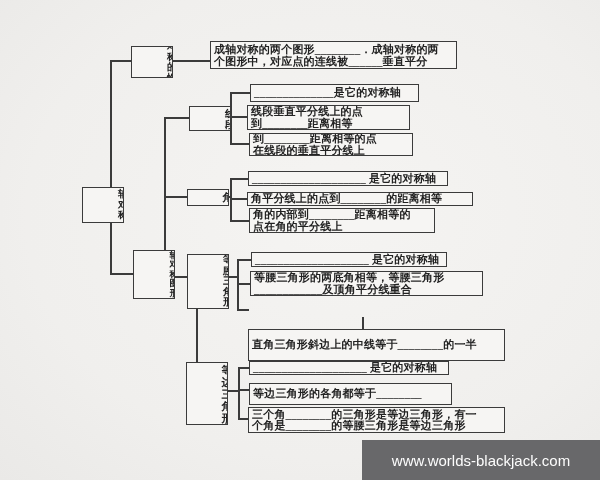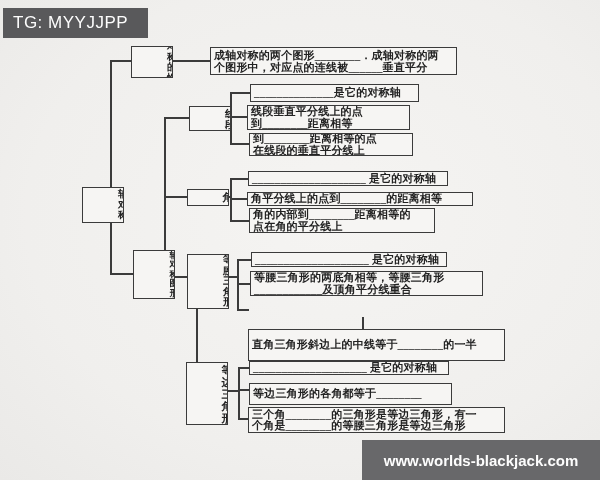--- a/index.html
+++ b/index.html
@@ -8,21 +8,21 @@
     background:radial-gradient(ellipse at 55% 45%, #f5f4f2 0%, #f0efed 65%, #eae9e7 100%);
     font-family:"Liberation Serif","DejaVu Serif",serif;
     color:#222;
   }
   .badge{
     position:absolute;display:flex;align-items:center;
     background:#59595b;color:#fdfdfd;
     font-family:"Liberation Sans","DejaVu Sans",sans-serif;
   }
   #tg-badge{left:3px;top:8px;width:135px;height:30px;font-size:17px;padding-left:10px;letter-spacing:.5px;}
-  #site-badge{left:362px;top:440px;width:238px;height:40px;background:#68686a;font-size:15px;justify-content:center;font-weight:bold;}
+  #site-badge{left:362px;top:440px;width:238px;height:40px;background:#68686a;font-size:15px;justify-content:center;}
   .node,.item{
     position:absolute;box-sizing:border-box;
     background:#f6f5f3;border:1.5px solid #3b3b3b;
     display:flex;align-items:center;
     font-weight:bold;white-space:pre-line;overflow:hidden;
   }
   .node{justify-content:center;text-align:right;font-size:10px;line-height:10.5px;padding-left:40px;}
   .item{font-size:11px;line-height:11.5px;padding:0 3px;letter-spacing:.2px;}
   .hl,.vl{position:absolute;background:#3b3b3b;}
   .hl{height:2px;}
@@ -93,21 +93,21 @@
 三
 角
 形</div>
 
   <div class="node" style="left:186px;top:362px;width:22px;height:63px;font-size:11px;line-height:12px">等
 边
 三
 角
 形</div>
 
-  <div class="item" style="left:210px;top:47px;width:247px;height:28px;line-height:12.5px">成轴对称的两个图形________．成轴对称的两
+  <div class="item" style="left:210px;top:41px;width:247px;height:28px;line-height:12.5px">成轴对称的两个图形________．成轴对称的两
 个图形中，对应点的连线被______垂直平分</div>
 
   <div class="item" style="left:250px;top:84px;width:169px;height:18px">______________是它的对称轴</div>
   <div class="item" style="left:247px;top:105px;width:163px;height:25px">线段垂直平分线上的点
 到________距离相等</div>
   <div class="item" style="left:249px;top:133px;width:164px;height:23px">到________距离相等的点
 在线段的垂直平分线上</div>
 
   <div class="item" style="left:248px;top:171px;width:200px;height:15px">____________________ 是它的对称轴</div>
   <div class="item" style="left:247px;top:192px;width:226px;height:14px">角平分线上的点到________的距离相等</div>
@@ -117,20 +117,17 @@
   <div class="item" style="left:251px;top:252px;width:196px;height:15px">____________________ 是它的对称轴</div>
   <div class="item" style="left:250px;top:271px;width:233px;height:25px">等腰三角形的两底角相等，等腰三角形
 ____________及顶角平分线重合</div>
   <div class="item" style="left:248px;top:329px;width:257px;height:32px">直角三角形斜边上的中线等于________的一半</div>
 
   <div class="item" style="left:249px;top:361px;width:200px;height:14px">____________________ 是它的对称轴</div>
   <div class="item" style="left:249px;top:383px;width:203px;height:22px">等边三角形的各角都等于________</div>
   <div class="item" style="left:248px;top:407px;width:257px;height:26px">三个角________的三角形是等边三角形，有一
 个角是________的等腰三角形是等边三角形</div>
 
-  <div class="badge" id="tg-badge">
-    <span>TG: MYYJJPP</span>
-  </div>
   <div class="badge" id="site-badge">
     <span>www.worlds-blackjack.com</span>
   </div>
 
 </div>
 
 </body></html>

